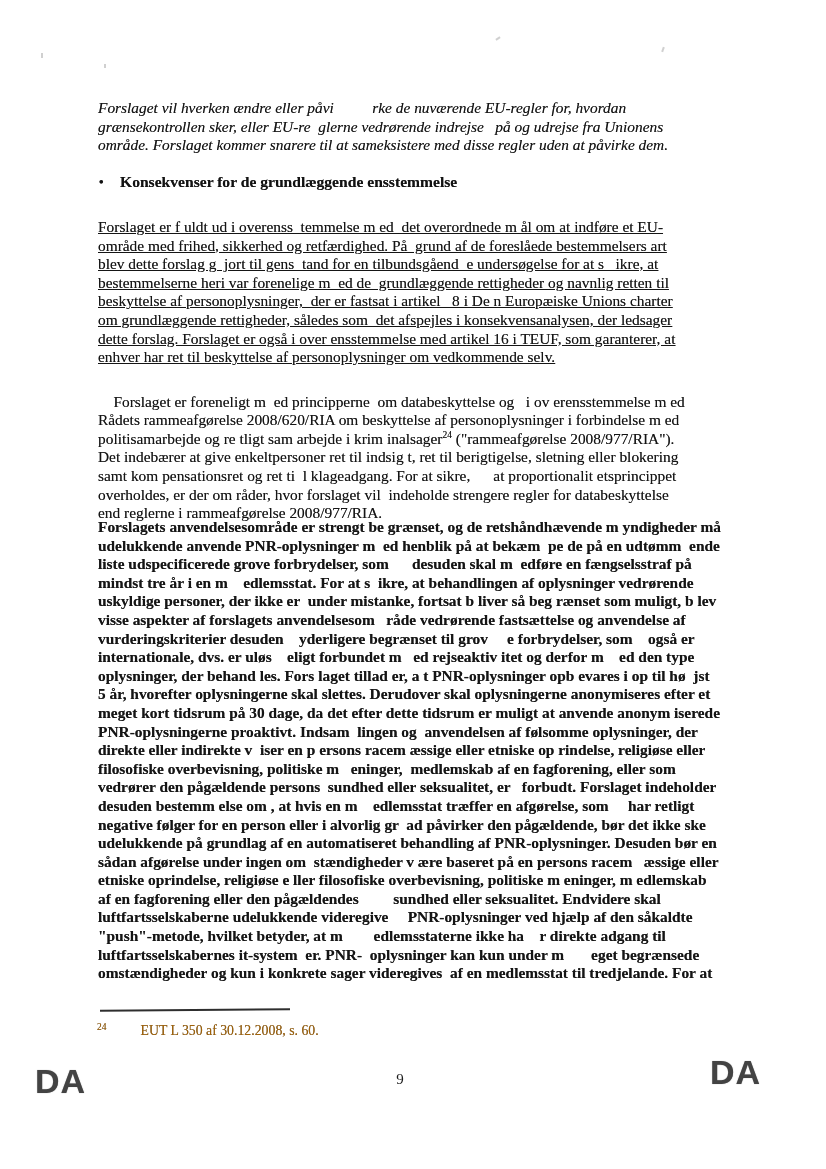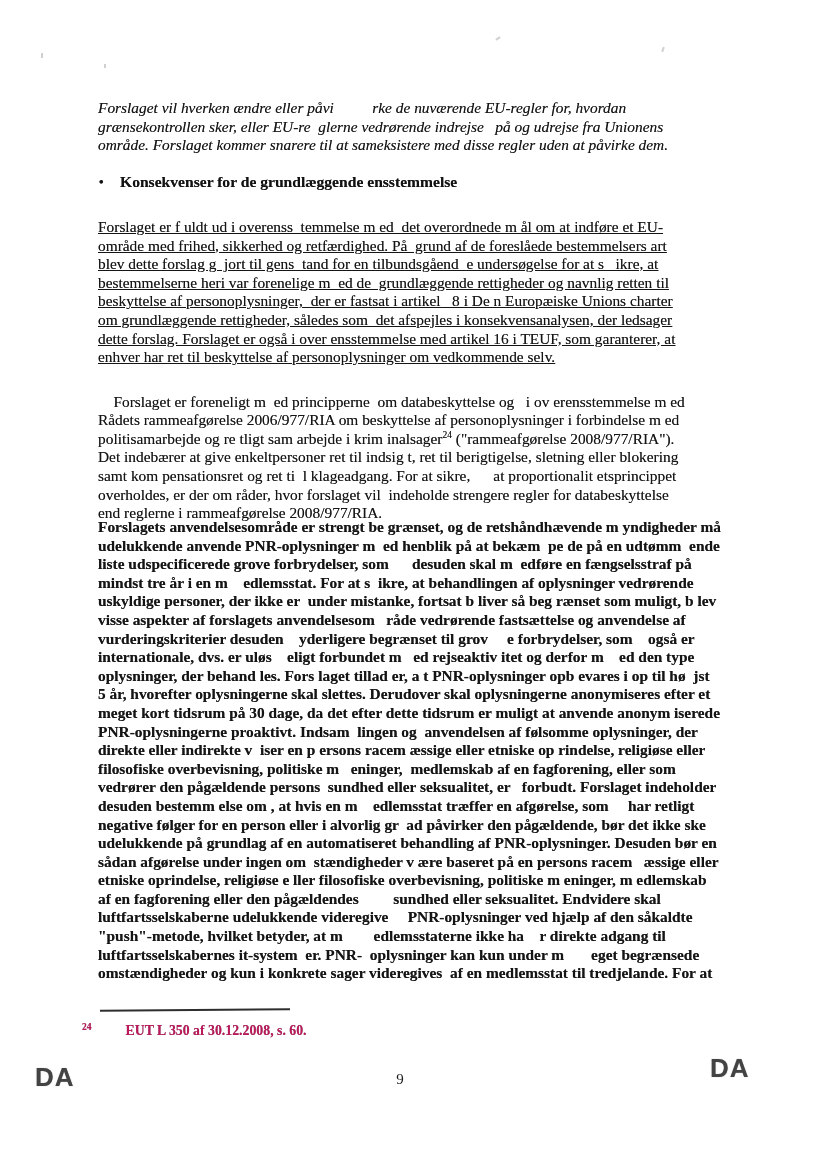--- a/index.html
+++ b/index.html
@@ -42,26 +42,25 @@
   .footnote-rule {
     position: absolute;
     left: 100px;
     top: 1009px;
     width: 190px;
     border-top: 2px solid #2e2e2e;
     transform: rotate(-0.5deg);
   }
   .footnote {
     position: absolute;
-    left: 82px;
+    left: 97px;
     top: 1022px;
     font-size: 13.8px;
-    color: #be185d;
+    color: #a16207;
     text-shadow: 0 0 0.5px rgba(20,20,20,0.55);
-    font-weight: bold;
   }
   .footnote .fn-marker {
     font-size: 9.5px;
     vertical-align: 5px;
   }
   .footnote .fn-text {
     margin-left: 34px;
   }
   .page-number {
     position: absolute;
@@ -69,21 +68,21 @@
     top: 1071px;
     width: 20px;
     text-align: center;
     font-size: 15px;
     color: #1c1c1c;
   }
   .lang-code {
     position: absolute;
     font-family: "Liberation Sans", sans-serif;
     font-weight: bold;
-    font-size: 26px;
+    font-size: 34px;
     letter-spacing: 1px;
     color: #434343;
     text-shadow: 0 0 1px rgba(40,40,40,0.45);
   }
   .lang-left  { left: 35px;  top: 1062px; }
   .lang-right { left: 710px; top: 1053px; }
   
   .speck {
     position: absolute;
     background: rgba(120,120,120,0.35);
@@ -116,21 +115,21 @@
 område med frihed, sikkerhed og retfærdighed. På  grund af de foreslåede bestemmelsers art
 blev dette forslag g  jort til gens  tand for en tilbundsgåend  e undersøgelse for at s   ikre, at
 bestemmelserne heri var forenelige m  ed de  grundlæggende rettigheder og navnlig retten til
 beskyttelse af personoplysninger,  der er fastsat i artikel   8 i De n Europæiske Unions charter
 om grundlæggende rettigheder, således som  det afspejles i konsekvensanalysen, der ledsager
 dette forslag. Forslaget er også i over ensstemmelse med artikel 16 i TEUF, som garanterer, at
 enhver har ret til beskyttelse af personoplysninger om vedkommende selv.</div>
 
   <div class="para" style="top: 374px;">
     <span>Forslaget er foreneligt m  ed principperne  om databeskyttelse og   i ov erensstemmelse m ed
-Rådets rammeafgørelse 2006/977/RIA om beskyttelse af personoplysninger i forbindelse m ed
+Rådets rammeafgørelse 2008/620/RIA om beskyttelse af personoplysninger i forbindelse m ed
 politisamarbejde og re tligt sam arbejde i krim inalsager</span><sup class="fnref">24</sup><span> ("rammeafgørelse 2008/977/RIA").
 Det indebærer at give enkeltpersoner ret til indsig t, ret til berigtigelse, sletning eller blokering
 samt kom pensationsret og ret ti  l klageadgang. For at sikre,      at proportionalit etsprincippet
 overholdes, er der om råder, hvor forslaget vil  indeholde strengere regler for databeskyttelse
 end reglerne i rammeafgørelse 2008/977/RIA.</span>
   </div>
 
   <div class="para" style="top: 518px; font-weight: bold;">Forslagets anvendelsesområde er strengt be grænset, og de retshåndhævende m yndigheder må
 udelukkende anvende PNR-oplysninger m  ed henblik på at bekæm  pe de på en udtømm  ende
 liste udspecificerede grove forbrydelser, som      desuden skal m  edføre en fængselsstraf på

